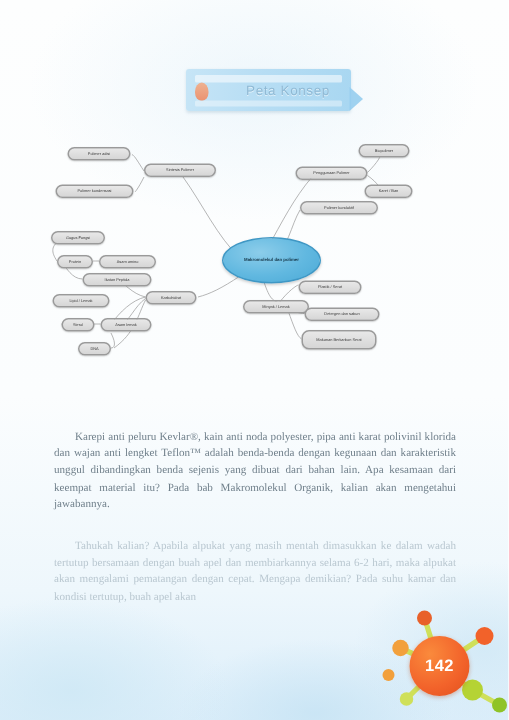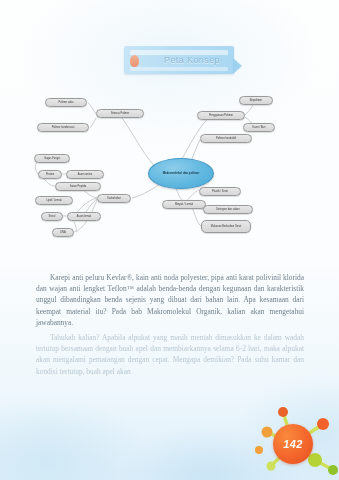--- a/index.html
+++ b/index.html
@@ -81,34 +81,33 @@
     box-shadow:0 1px 2px rgba(0,0,0,.2);
   }
   
   #body-text{
     position:absolute;left:36px;top:268px;width:268px;
     font-family:"Liberation Serif", serif;
     font-size:7.4px;line-height:11.2px;
     text-align:justify;
     color:#2b2b2b;
   }
-  #body-text p{margin:4px 0 4px 0;text-indent:14px;}
+  #body-text p{margin:17px 0 4px 0;text-indent:14px;}
   .faded{color:#b9c7d0;}
   .semi{color:#6f7f8a;}
   
   #badge-wrap{position:absolute;right:0;bottom:0;width:86px;height:78px;}
   #page-circle{
     position:absolute;left:20px;top:22px;width:40px;height:40px;border-radius:50%;
     background:radial-gradient(circle at 34% 30%,#fa8a3c 0%,#f2622a 60%,#e04f1d 100%);
     display:flex;align-items:center;justify-content:center;
     color:#ffffff;font-family:"Liberation Sans", sans-serif;
     font-size:11px;font-weight:bold;letter-spacing:.3px;
     box-shadow:0 1px 3px rgba(180,70,20,.35);
     z-index:5;
-    font-style:italic;
   }
 </style>
 </head>
 <body>
 
 <div id="page">
 
   <div id="banner">
     <div id="banner-strip"></div>
     <div id="banner-strip2"></div>

